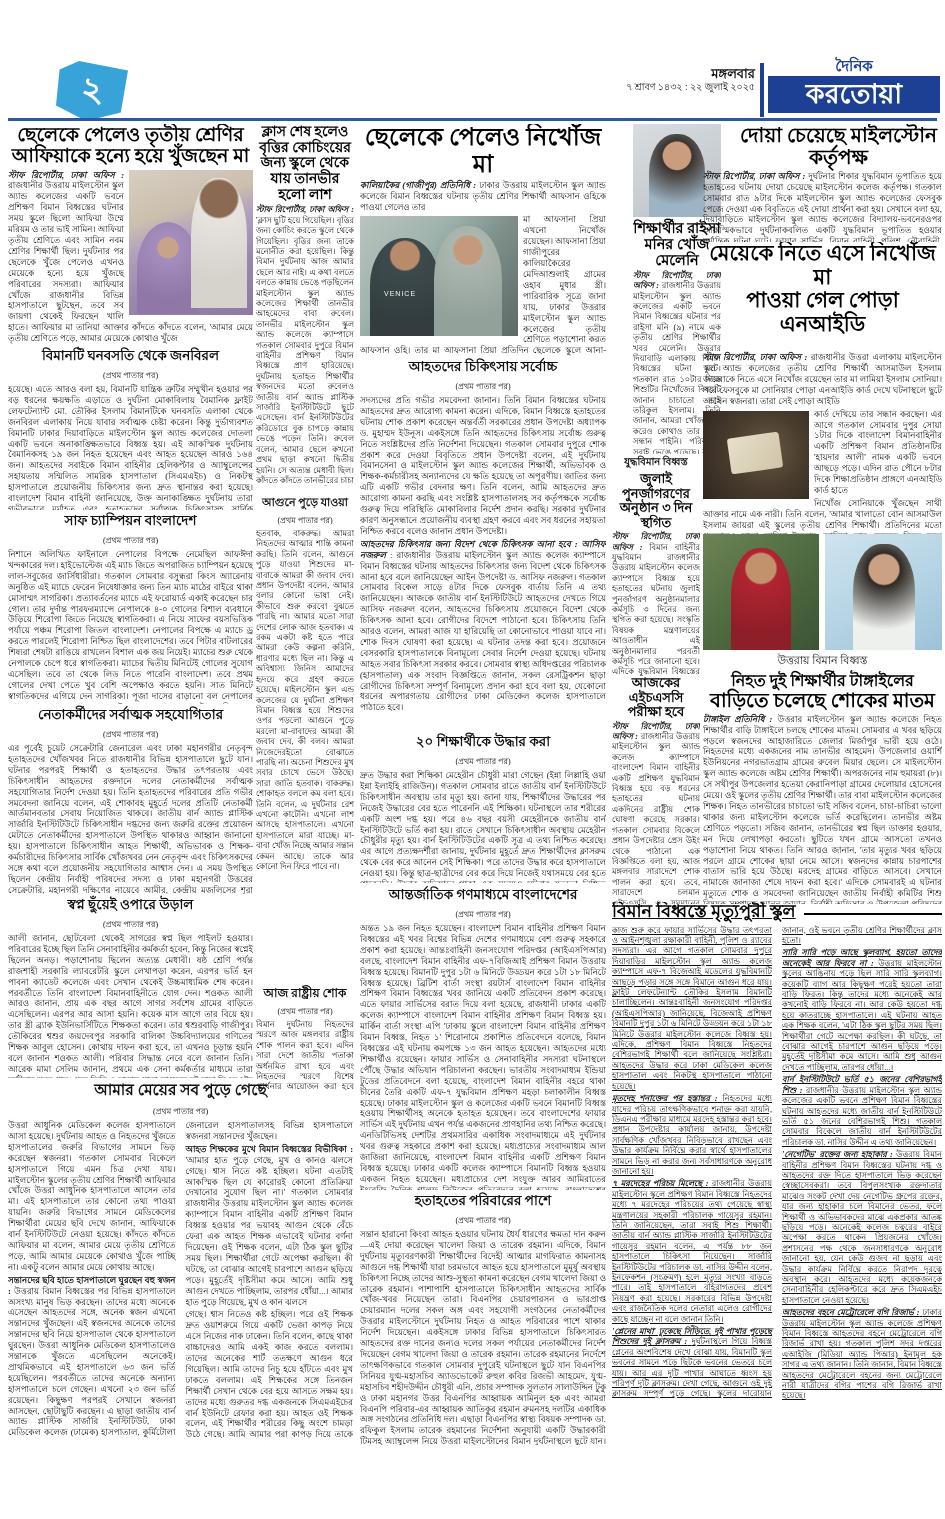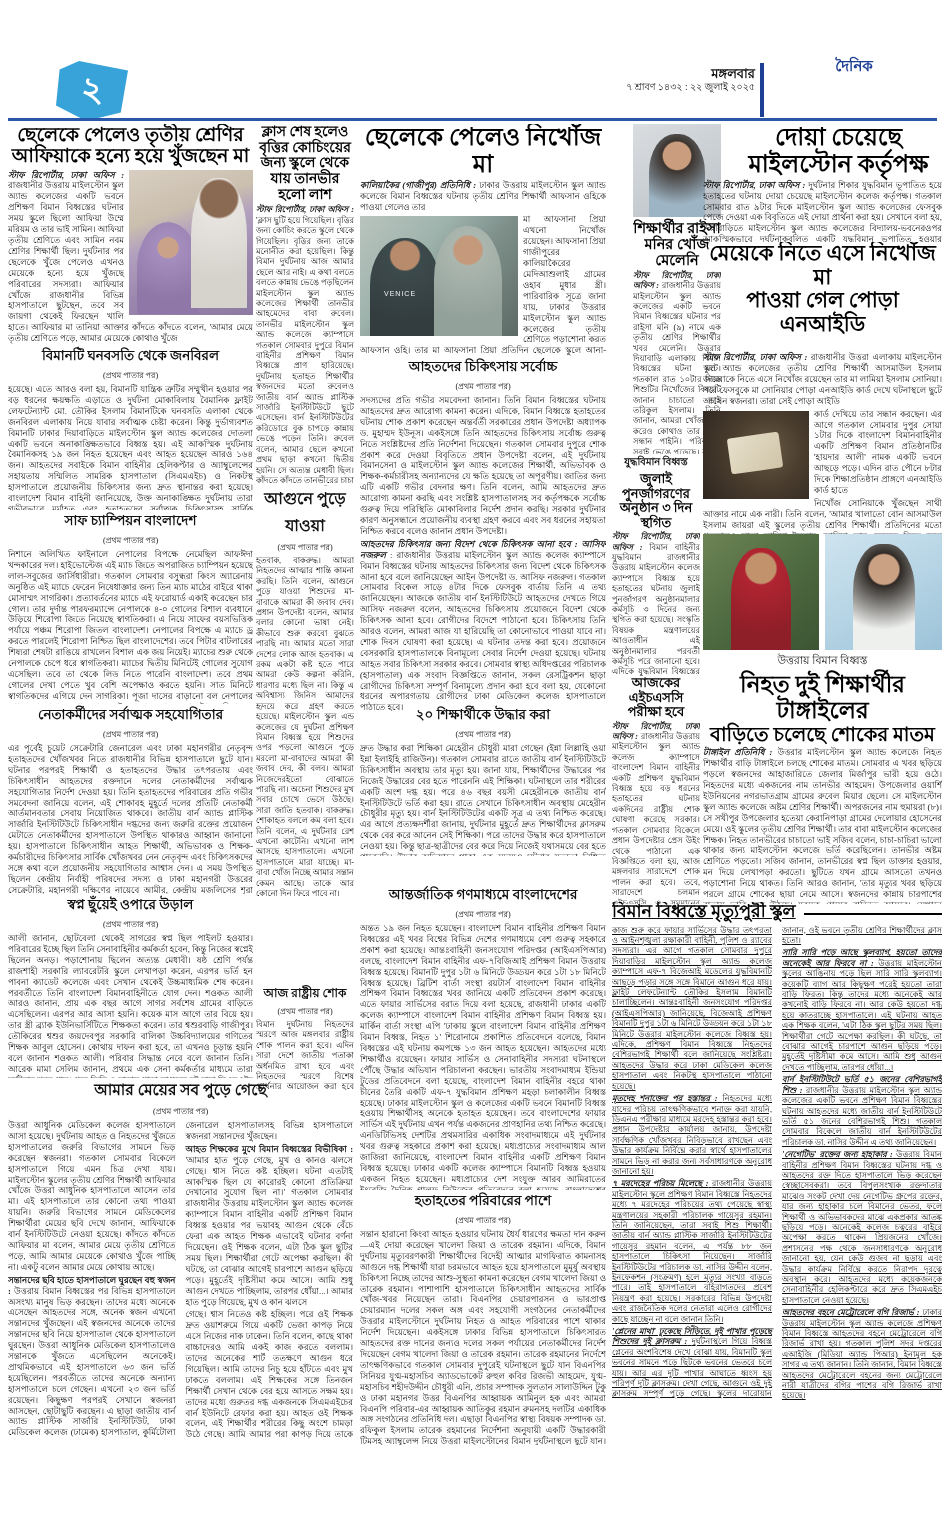--- a/index.html
+++ b/index.html
@@ -39,20 +39,21 @@
   <div id="badge">
       <span>২</span>
     </div>
   <div id="dateblock">
     <div style="font-weight:bold;font-size:13px;">মঙ্গলবার</div>
     <div style="font-size:9.5px;">৭ শ্রাবণ ১৪৩২ : ২২ জুলাই ২০২৫</div>
   </div>
   <div id="mastdiv"></div>
   <div id="masthead">
     <div class="top">দৈনিক</div>
+    <div class="box">করতোয়া</div>
   </div>
   <div id="toprule"></div>
 
   <div class="sec" style="left:8px;top:124px;width:245px;height:221px;">
     <h2 class="hl" style="font-size:19px;">ছেলেকে পেলেও তৃতীয় শ্রেণির আফিয়াকে হন্যে হয়ে খুঁজছেন মা</h2>
     <div style="margin-top:3px;">
       <div class="ph" style="float:right;width:124px;height:145px;margin:0 0 2px 5px;background:
         linear-gradient(160deg,#d8cfc2 0%,#cbbfae 30%,#b2a0bf 45%,#9a86ad 70%,#8d7aa2 100%);">
         <div style="position:absolute;left:8px;top:52px;width:62px;height:92px;border-radius:50% 50% 0 0;background:radial-gradient(circle at 50% 28%,#caa289 14%,#a58ebd 15%,#8f77a8 70%);"></div>
         <div style="position:absolute;right:6px;top:8px;width:56px;height:130px;border-radius:45% 45% 0 0;background:radial-gradient(circle at 50% 16%,#8a6a52 16%,#e7e3df 18%,#d6d2cc 70%);"></div>
@@ -96,21 +97,21 @@
       <p class="body">গেছে। শ্বাস নিতেও কষ্ট হচ্ছিল। পরে ওই শিক্ষক দ্রুত ওয়াশরুমে গিয়ে একটি ভেজা কাপড় নিয়ে এসে নিজের নাক ঢাকেন। তিনি বলেন, কাছে থাকা বাচ্চাদেরও আমি একই কাজ করতে বললাম। তাদের অনেকের শার্ট ততক্ষণে আগুন ধরে গিয়েছিল। আমি তাদের নিচু হয়ে হাঁটতে এবং মুখ ঢাকতে বললাম। এই শিক্ষকের সঙ্গে তিনজন শিক্ষার্থী সেখান থেকে বের হয়ে আসতে সক্ষম হয়। তাদের মধ্যে গুরুতর দগ্ধ একজনকে সিএমএইচের বার্ন ইউনিটে রেফার করা হয়। আহত ওই শিক্ষক বলেন, এই শিক্ষার্থীর শরীরের কিছু অংশে চামড়া উঠে গেছে। আমি আমার পরা কাপড় দিয়ে তাকে মুড়িয়ে হাসপাতালে নিয়ে গেলাম। আমি নিজেও যন্ত্রণায় কাতর।</p>
     </div>
   </div>
 
   <div class="sec" style="left:256px;top:124px;width:98px;height:362px;">
     <h2 class="hl" style="font-size:14px;">ক্লাস শেষ হলেও বৃত্তির কোচিংয়ের জন্য স্কুলে থেকে যায় তানভীর হলো লাশ</h2>
     <p class="body sm" style="margin-top:3px;"><span class="byline">স্টাফ রিপোর্টার, ঢাকা অফিস :</span> <span>'ক্লাস ছুটি হয়ে গিয়েছিল। বৃত্তির জন্য কোচিং করতে স্কুলে থেকে গিয়েছিল। বৃত্তির জন্য তাকে মনোনীত করা হয়েছিল। কিন্তু বিমান দুর্ঘটনায় আজ আমার ছেলে আর নাই। এ কথা বলতে বলতে কান্নায় ভেঙে পড়ছিলেন মাইলস্টোন স্কুল অ্যান্ড কলেজের শিক্ষার্থী তানভীর আহমেদের বাবা রুবেল। তানভীর মাইলস্টোন স্কুল অ্যান্ড কলেজে ক্যাম্পাসে গতকাল সোমবার দুপুরে বিমান বাহিনীর প্রশিক্ষণ বিমান বিধ্বস্তে প্রাণ হারিয়েছে। দুর্ঘটনায় হতাহত শিক্ষার্থীর স্বজনদের মতো রুবেলও জাতীয় বার্ন অ্যান্ড প্লাস্টিক সার্জারি ইনস্টিটিউটে ছুটে এসেছেন। বার্ন ইনস্টিটিউটের করিডোরে বুক চাপড়ে কান্নায় ভেঙে পড়েন তিনি। রুবেল বলেন, আমার ছেলে কখনো প্রথম ছাড়া কখনো দ্বিতীয় হয়নি। সে অত্যন্ত মেধাবী ছিল। কাঁদতে কাঁদতে তানভীরের চাচা শাহ আলম বলেন, বৃত্তির জন্য কোচিং করছিল। তারপরই এই ঘটনা ঘটল। সে ক্লাসের ক্যাপ্টেন ছিল। তিনি বলেন, আমরা প্রথমে খবর পাইনি। উত্তরা হাসপাতালে খুঁজেছি। পরে শুনলাম এখানে।</span></p>
   </div>
 
   <div class="sec" style="left:256px;top:486px;width:98px;height:498px;">
-    <h3 class="subhl" style="font-size:16px;">আগুনে পুড়ে যাওয়া</h3>
+    <h3 class="subhl" style="font-size:11px;margin-top:8px;">আগুনে পুড়ে যাওয়া</h3>
     <div class="cont">(প্রথম পাতার পর)</div>
     <p class="body sm">হতবাক, বাকরুদ্ধ। আমরা নিহতদের আত্মার শান্তি কামনা করছি। তিনি বলেন, আগুনে পুড়ে যাওয়া শিশুদের মা-বাবাকে আমরা কী জবাব দেব। প্রধান উপদেষ্টা বলেন, আমার বলার কোনো ভাষা নেই। কীভাবে শুরু করবো বুঝতে পারছি না। আমার মতো সারা দেশের লোক আজ হতবাক। এ রকম একটা কষ্ট হতে পারে আমরা কেউ কল্পনা করিনি, ধারণার মধ্যে ছিল না। কিন্তু এ অবিশ্বাস্য জিনিস আমাদের হৃদয়ে করে গ্রহণ করতে হয়েছে। মাইলস্টোন স্কুল এন্ড কলেজের যে দুর্ঘটনা প্রশিক্ষণ বিমান বিধ্বস্ত হয়ে শিশুদের ওপর পড়লো আগুনে পুড়ে মরলো মা-বাবাদের আমরা কী জবাব দেব, কী বলব। আমরা নিজেদেরইতো বোঝাতে পারছি না। অচেনা শিশুদের মুখ সবার চোখে ভেসে উঠছে। সারা জাতি হতবাক। বাকরুদ্ধ। শোকাহত বললে কম বলা হবে। তিনি বলেন, এ দুর্ঘটনার রেশ এখনো কাটেনি। এখনো লাশ আসছে হাসপাতালে। এখনো হাসপাতালে মারা যাচ্ছে। মা-বাবা খোঁজ নিচ্ছে আমার সন্তান কেমন আছে। তাকে আর কোনো দিন ফিরে পাবে না।</p>
   </div>
 
   <div class="sec" style="left:256px;top:984px;width:98px;height:108px;">
     <h3 class="subhl" style="font-size:12px;">আজ রাষ্ট্রীয় শোক</h3>
     <div class="cont">(প্রথম পাতার পর)</div>
     <p class="body sm">বিমান দুর্ঘটনায় নিহতদের স্মরণে আজ মঙ্গলবার রাষ্ট্রীয় শোক পালন করা হবে। এদিন সারা দেশে জাতীয় পতাকা অর্ধনমিত রাখা হবে এবং নিহতদের স্মরণে বিশেষ প্রার্থনার আয়োজন করা হবে বলেও জানানো হয়।</p>
   </div>
 
@@ -127,21 +128,21 @@
 
   </div>
 
   <div class="sec" style="left:360px;top:356px;width:246px;height:376px;">
     <h3 class="subhl">আহতদের চিকিৎসায় সর্বোচ্চ</h3>
     <div class="cont">(প্রথম পাতার পর)</div>
     <p class="body">সদস্যদের প্রতি গভীর সমবেদনা জানান। তিনি বিমান বিধ্বস্তের ঘটনায় আহতদের দ্রুত আরোগ্য কামনা করেন। এদিকে, বিমান বিধ্বস্তে হতাহতের ঘটনায় শোক প্রকাশ করেছেন অন্তর্বর্তী সরকারের প্রধান উপদেষ্টা অধ্যাপক ড. মুহাম্মদ ইউনূস। একইসঙ্গে তিনি আহতদের চিকিৎসায় সর্বোচ্চ গুরুত্ব নিতে সংশ্লিষ্টদের প্রতি নির্দেশনা দিয়েছেন। গতকাল সোমবার দুপুরে শোক প্রকাশ করে দেওয়া বিবৃতিতে প্রধান উপদেষ্টা বলেন, এই দুর্ঘটনায় বিমানসেনা ও মাইলস্টোন স্কুল অ্যান্ড কলেজের শিক্ষার্থী, অভিভাবক ও শিক্ষক-কর্মচারীসহ অন্যান্যদের যে ক্ষতি হয়েছে তা অপূরণীয়। জাতির জন্য এটি একটি গভীর বেদনার ক্ষণ। তিনি বলেন, আমি আহতদের দ্রুত আরোগ্য কামনা করছি এবং সংশ্লিষ্ট হাসপাতালসহ সব কর্তৃপক্ষকে সর্বোচ্চ গুরুত্ব দিয়ে পরিস্থিতি মোকাবিলার নির্দেশ প্রদান করছি। সরকার দুর্ঘটনার কারণ অনুসন্ধানে প্রয়োজনীয় ব্যবস্থা গ্রহণ করবে এবং সব ধরনের সহায়তা নিশ্চিত করবে বলেও জানান প্রধান উপদেষ্টা।</p>
     <p class="body"><b class="lead">আহতদের চিকিৎসার জন্য বিদেশ থেকে চিকিৎসক আনা হবে : আসিফ নজরুল</b> <span>: রাজধানীর উত্তরায় মাইলস্টোন স্কুল অ্যান্ড কলেজ ক্যাম্পাসে বিমান বিধ্বস্তের ঘটনায় আহতদের চিকিৎসার জন্য বিদেশ থেকে চিকিৎসক আনা হবে বলে জানিয়েছেন আইন উপদেষ্টা ড. আসিফ নজরুল। গতকাল সোমবার বিকেল সাড়ে ৪টার দিকে ফেসবুক বার্তায় তিনি এ তথ্য জানিয়েছেন। আজকে জাতীয় বার্ন ইনস্টিটিউটে আহতদের দেখতে গিয়ে আসিফ নজরুল বলেন, আহতদের চিকিৎসায় প্রয়োজনে বিদেশ থেকে চিকিৎসক আনা হবে। রোগীদের বিদেশে পাঠানো হবে। চিকিৎসায় তিনি আরও বলেন, আমরা আজ যা হারিয়েছি তা কোনোভাবে পাওয়া যাবে না। শোক দিবস ঘোষণা করা হয়েছে। এ ঘটনার তদন্ত করা হবে। প্রয়োজনে বেসরকারি হাসপাতালকে বিনামূল্যে সেবার নির্দেশ দেওয়া হয়েছে। ঘটনায় আহত সবার চিকিৎসা সরকার করবে। সোমবার স্বাস্থ্য অধিদপ্তরের পরিচালক (হাসপাতাল) এক সংবাদ বিজ্ঞপ্তিতে জানান, সকল রেসট্রিকশন ছাড়া রোগীদের চিকিৎসা সম্পূর্ণ বিনামূল্যে প্রদান করা হবে বলা হয়, যেকোনো ধরনের অপারগতায় রোগীদের ঢাকা মেডিকেল কলেজ হাসপাতালে পাঠাতে হবে।</span></p>
   </div>
 
-  <div class="sec" style="left:360px;top:704px;width:246px;height:152px;">
+  <div class="sec" style="left:360px;top:731px;width:246px;height:152px;">
     <h3 class="subhl">২০ শিক্ষার্থীকে উদ্ধার করা</h3>
     <div class="cont">(প্রথম পাতার পর)</div>
     <p class="body">দ্রুত উদ্ধার করা শিক্ষিকা মেহেরীন চৌধুরী মারা গেছেন (ইন্না লিল্লাহি ওয়া ইন্না ইলাইহি রাজিউন)। গতকাল সোমবার রাতে জাতীয় বার্ন ইনস্টিটিউটে চিকিৎসাধীন অবস্থায় তার মৃত্যু হয়। জানা যায়, শিক্ষার্থীদের উদ্ধারের পর নিজেই উদ্ধারের বের হতে পারেননি এই শিক্ষিকা। ঘটনাস্থলে তার শরীরের একটি অংশ দগ্ধ হয়। পরে ৪৬ বছর বয়সী মেহেরীনকে জাতীয় বার্ন ইনস্টিটিউটে ভর্তি করা হয়। রাতে সেখানে চিকিৎসাধীন অবস্থায় মেহেরীন চৌধুরীর মৃত্যু হয়। বার্ন ইনস্টিটিউটের একটি সূত্র এ তথ্য নিশ্চিত করেছে। এর আগে প্রত্যক্ষদর্শীরা জানায়, দুর্ঘটনার মুহূর্তে দ্রুত শিক্ষার্থীদের ক্লাসরুম থেকে বের করে আনেন সেই শিক্ষিকা। পরে তাদের উদ্ধার করে হাসপাতালে নেওয়া হয়। কিন্তু ছাত্র-ছাত্রীদের বের করে দিয়ে নিজেই যথাসময়ে বের হতে পারেননি। উদ্ধার অভিযানে থাকা এক সদস্যও ঘটনার সত্যতা নিশ্চিত করেছেন। উদ্ধার হওয়া মাইলস্টোনের এক ছাত্রীর বাবা সুমন বলেন, 'ম্যাডাম অনেক ভালো। সেনাবাহিনী আমাদের বলেছে, শিক্ষিকার জন্য অন্তত ২০ জন শিক্ষার্থী বেঁচে গেছে।' প্রসঙ্গত, মাইলস্টোন স্কুল অ্যান্ড কলেজে একটি প্রশিক্ষণ বিমান বিধ্বস্তের ঘটনায় পাইলটসহ ২০ জন নিহত হয়েছে। এতে দগ্ধ হয়েছে আরো ১৭১ জন।</p>
   </div>
 
   <div class="sec" style="left:360px;top:884px;width:246px;height:306px;">
     <h3 class="subhl">আন্তর্জাতিক গণমাধ্যমে বাংলাদেশের</h3>
     <div class="cont">(প্রথম পাতার পর)</div>
     <p class="body">অন্তত ১৯ জন নিহত হয়েছেন। বাংলাদেশ বিমান বাহিনীর প্রশিক্ষণ বিমান বিধ্বস্তের এই খবর বিশ্বের বিভিন্ন দেশের গণমাধ্যমে বেশ গুরুত্ব সহকারে প্রকাশ করা হয়েছে। আন্তঃবাহিনী জনসংযোগ পরিদপ্তর (আইএসপিআর) বলছে, বাংলাদেশ বিমান বাহিনীর এফ-৭বিজিআই প্রশিক্ষণ বিমান উত্তরায় বিধ্বস্ত হয়েছে। বিমানটি দুপুর ১টা ৬ মিনিটে উড্ডয়ন করে ১টা ১৮ মিনিটে বিধ্বস্ত হয়েছে। ব্রিটিশ বার্তা সংস্থা রয়টার্স বাংলাদেশ বিমান বাহিনীর প্রশিক্ষণ বিমান বিধ্বস্তের খবর জানিয়ে একটি প্রতিবেদন প্রকাশ করেছে। এতে ফায়ার সার্ভিসের বরাত দিয়ে বলা হয়েছে, রাজধানী ঢাকার একটি কলেজ ক্যাম্পাসে বাংলাদেশ বিমান বাহিনীর প্রশিক্ষণ বিমান বিধ্বস্ত হয়। মার্কিন বার্তা সংস্থা এপি 'ঢাকায় স্কুলে বাংলাদেশ বিমান বাহিনীর প্রশিক্ষণ বিমান বিধ্বস্ত, নিহত ১' শিরোনামে প্রকাশিত প্রতিবেদনে বলেছে, বিমান বিধ্বস্তের এই ঘটনায় কমপক্ষে ১৩ জন আহত হয়েছেন। আহতদের মধ্যে শিক্ষার্থীও রয়েছেন। ফায়ার সার্ভিস ও সেনাবাহিনীর সদস্যরা ঘটনাস্থলে পৌঁছে উদ্ধার অভিযান পরিচালনা করছেন। ভারতীয় সংবাদমাধ্যম ইন্ডিয়া টুডের প্রতিবেদনে বলা হয়েছে, বাংলাদেশ বিমান বাহিনীর বহরে থাকা চীনের তৈরি একটি এফ-৭ যুদ্ধবিমান প্রশিক্ষণ মহড়া চলাকালীন বিধ্বস্ত হয়েছে। ঢাকার মাইলস্টোন স্কুল ও কলেজের একটি ভবনে বিমানটি বিধ্বস্ত হওয়ায় শিক্ষার্থীসহ অনেকে হতাহত হয়েছেন। তবে বাংলাদেশের ফায়ার সার্ভিস এই দুর্ঘটনায় এখন পর্যন্ত একজনের প্রাণহানির তথ্য নিশ্চিত করেছে। এনডিটিভিসহ দেশটির প্রথমসারির একাধিক সংবাদমাধ্যমে এই দুর্ঘটনার খবর গুরুত্ব সহকারে প্রকাশ করা হয়েছে। মধ্যপ্রাচ্যের সংবাদমাধ্যম আল জাজিরা জানিয়েছে, বাংলাদেশ বিমান বাহিনীর একটি প্রশিক্ষণ বিমান বিধ্বস্ত হয়েছে। ঢাকার একটি কলেজ ক্যাম্পাসে বিমানটি বিধ্বস্ত হওয়ায় একজন নিহত হয়েছেন। মধ্যপ্রাচ্যের দেশ সংযুক্ত আরব আমিরাতের ইংরেজি দৈনিক গালফ নিউজের প্রতিবেদনে বলা হয়েছে, বাংলাদেশের রাজধানী ঢাকার উত্তরায় একটি প্রশিক্ষণ বিমান বিধ্বস্ত হয়েছে। এতে কমপক্ষে একজন নিহত ও আরও কয়েকজন আহত হয়েছেন। এছাড়াও মার্কিন সংবাদমাধ্যম নিউজ উইক, ব্রিটিশ সংবাদমাধ্যম সানডে এক্সপ্রেস, ভারতীয় সংবাদমাধ্যম টাইমস অব ইন্ডিয়াসহ বিশ্বের বিভিন্ন দেশের গণমাধ্যমে বাংলাদেশের এই বিমান বিধ্বস্তের খবর গুরুত্ব সহকারে প্রকাশ করেছে।</p>
 
@@ -167,21 +168,21 @@
     <h2 class="hl" style="font-size:13px;">স্থগিত</h2>
     <p class="body sm" style="margin-top:2px;"><span class="byline">স্টাফ রিপোর্টার, ঢাকা অফিস :</span> <span>বিমান বাহিনীর যুদ্ধবিমান রাজধানীর উত্তরায় মাইলস্টোন কলেজ ক্যাম্পাসে বিধ্বস্ত হয়ে হতাহতের ঘটনায় জুলাই পুনর্জাগরণ অনুষ্ঠানমালার কর্মসূচি ৩ দিনের জন্য স্থগিত করা হয়েছে। সংস্কৃতি বিষয়ক মন্ত্রণালয়ের আওতাধীন এই অনুষ্ঠানমালার পরবর্তী কর্মসূচি পরে জানানো হবে। এদিকে যুদ্ধবিমান বিধ্বস্তের ঘটনায় মঙ্গলবার রাষ্ট্রীয় শোক পালনের ঘোষণাও দিয়েছে অন্তর্বর্তী সরকার।</span></p>
   </div>
 
   <div class="sec" style="left:612px;top:676px;width:88px;height:228px;">
     <h2 class="hl" style="font-size:13px;">আজকের এইচএসসি পরীক্ষা হবে</h2>
     <p class="body sm" style="margin-top:2px;"><span class="byline">স্টাফ রিপোর্টার, ঢাকা অফিস :</span> <span>রাজধানীর উত্তরায় মাইলস্টোন স্কুল অ্যান্ড কলেজ ক্যাম্পাসে বাংলাদেশ বিমান বাহিনীর একটি প্রশিক্ষণ যুদ্ধবিমান বিধ্বস্ত হয়ে বড় ধরনের হতাহতের ঘটনায় একদিনের রাষ্ট্রীয় শোক ঘোষণা করেছে সরকার। গতকাল সোমবার বিকেলে প্রধান উপদেষ্টার প্রেস উইং থেকে পাঠানো এক বিজ্ঞপ্তিতে বলা হয়, আজ মঙ্গলবার সারাদেশে শোক পালন করা হবে। তবে, সারাদেশে চলমান এইচএসসি ও সমমানের পরীক্ষা স্থগিত হচ্ছে না। ঢাকা শিক্ষা বোর্ড জানিয়েছে, পূর্বনির্ধারিত সময়সূচি অনুযায়ী মঙ্গলবারের এইচএসসি পরীক্ষা যথারীতি অনুষ্ঠিত হবে। গতকাল সোমবার রাতে মাধ্যমিক ও উচ্চ মাধ্যমিক শিক্ষা বোর্ড, ঢাকার পরীক্ষা নিয়ন্ত্রক অধ্যাপক এস এম কামাল উদ্দিন হায়দার বলেন, এখন পর্যন্ত পরীক্ষা স্থগিত হওয়ার কোনো সিদ্ধান্ত নেওয়া হয়নি। যথাসময়ে পূর্বের রুটিন অনুযায়ী পরীক্ষা অনুষ্ঠিত হবে।</span></p>
   </div>
 
   <div class="sec" style="left:703px;top:124px;width:239px;height:118px;">
-    <h2 class="hl" style="font-size:24px;margin-left:32px;">দোয়া চেয়েছে মাইলস্টোন কর্তৃপক্ষ</h2>
+    <h2 class="hl" style="font-size:20px;margin-left:32px;">দোয়া চেয়েছে মাইলস্টোন কর্তৃপক্ষ</h2>
     <p class="body" style="margin-top:2px;"><span class="byline">স্টাফ রিপোর্টার, ঢাকা অফিস :</span> <span>দুর্ঘটনার শিকার যুদ্ধবিমান ভূপাতিত হয়ে হতাহতের ঘটনায় দোয়া চেয়েছে মাইলস্টোন কলেজ কর্তৃপক্ষ। গতকাল সোমবার রাত ৯টার দিকে মাইলস্টোন স্কুল অ্যান্ড কলেজের ফেসবুক পেজে দেওয়া এক বিবৃতিতে এই দোয়া প্রার্থনা করা হয়। সেখানে বলা হয়, দিয়াবাড়িতে মাইলস্টোন স্কুল অ্যান্ড কলেজের বিদ্যালয়-ভবনেরওপর আকস্মিকভাবে দুর্ঘটনাকবলিত একটি যুদ্ধবিমান ভূপাতিত হওয়ার মর্মান্তিক ঘটনা ঘটে। ফায়ার সার্ভিস, বিমান বাহিনী, পুলিশ, নৌবাহিনী, আর্মড পুলিশ ব্যাটালিয়ন, র‍্যাপিড অ্যাকশন ব্যাটালিয়ন, কলেজের শিক্ষক, স্বেচ্ছাসেবক দল, রোভার স্কাউট, বিএনসিসি, অভিভাবক, বিভিন্ন শিক্ষাপ্রতিষ্ঠানের শিক্ষক ও শিক্ষার্থী এবং এলাকাবাসী আন্তরিকভাবে তাৎক্ষণিক উদ্ধারকাজে ঝাঁপিয়ে পড়ে। বিভিন্ন বাহিনীর চৌকস দলের আন্তরিক ও দক্ষ কর্মতৎপরতায় উদ্ধারকাজ চলমান।</span></p>
   </div>
 
   <div class="sec" style="left:703px;top:242px;width:239px;height:292px;">
     <h2 class="hl" style="font-size:21px;">মেয়েকে নিতে এসে নিখোঁজ মা</h2>
     <h2 class="hl" style="font-size:21px;">পাওয়া গেল পোড়া এনআইডি</h2>
     <p class="body" style="margin-top:16px;"><span class="byline">স্টাফ রিপোর্টার, ঢাকা অফিস :</span> <span>রাজধানীর উত্তরা এলাকায় মাইলস্টোন স্কুল অ্যান্ড কলেজের তৃতীয় শ্রেণির শিক্ষার্থী আসমাউল ইসলাম জায়রাকে নিতে এসে নিখোঁজ রয়েছেন তার মা লামিয়া ইসলাম সোনিয়া। পরে ফেসবুকে মা সোনিয়ার পোড়া এনআইডি কার্ড দেখে ঘটনাস্থলে ছুটে আসেন স্বজনরা। তারা সেই পোড়া আইডি</span></p>
     <div class="ph" style="float:left;width:106px;height:88px;margin:2px 5px 2px 0;background:
       radial-gradient(circle at 60% 45%,#6a5a44 0%,#4a3d2e 45%,#2e2620 100%);">
       <div style="position:absolute;left:26px;top:24px;width:52px;height:36px;transform:rotate(-8deg);background:linear-gradient(135deg,#e8e0cc,#cfc4a8);border-radius:3px;"></div>
@@ -194,21 +195,21 @@
     <div class="ph" style="width:116px;height:116px;background:linear-gradient(140deg,#6d8455 0%,#4f6b41 50%,#3c5433 100%);">
       <div style="position:absolute;left:28px;top:14px;width:60px;height:102px;border-radius:46% 46% 0 0;background:radial-gradient(circle at 50% 20%,#c2926c 17%,#b02531 19%,#8e1e28 75%);"></div>
     </div>
     <div class="ph" style="width:117px;height:116px;background:linear-gradient(150deg,#cfe4ef 0%,#b4d3e4 55%,#9cc2d8 100%);">
       <div style="position:absolute;left:28px;top:10px;width:62px;height:106px;border-radius:44% 44% 0 0;background:radial-gradient(circle at 50% 24%,#caa183 17%,#2f2a26 19%,#eef0ee 70%);"></div>
     </div>
   </div>
 
   <div class="sec" style="left:703px;top:652px;width:239px;height:252px;">
     <div class="kicker" style="font-size:11px;font-weight:normal;">উত্তরায় বিমান বিধ্বস্ত</div>
-    <h2 class="hl" style="font-size:23px;">নিহত দুই শিক্ষার্থীর টাঙ্গাইলের</h2>
+    <h2 class="hl" style="font-size:16px;">নিহত দুই শিক্ষার্থীর টাঙ্গাইলের</h2>
     <h2 class="hl" style="font-size:19.5px;">বাড়িতে চলেছে শোকের মাতম</h2>
     <p class="body" style="margin-top:2px;"><span class="byline">টাঙ্গাইল প্রতিনিধি :</span> <span>উত্তরার মাইলস্টোন স্কুল অ্যান্ড কলেজে নিহত শিক্ষার্থীর বাড়ি টাঙ্গাইলে চলছে শোকের মাতম। সোমবার এ খবর ছড়িয়ে পড়লে স্বজনদের আহাজারিতে জেলার মির্জাপুর ভারী হয়ে ওঠে। নিহতদের মধ্যে একজনের নাম তানভীর আহমেদ। উপজেলার ওয়ার্শি ইউনিয়নের নগরভাতগ্রাম গ্রামের রুবেল মিয়ার ছেলে। সে মাইলস্টোন স্কুল অ্যান্ড কলেজে অষ্টম শ্রেণির শিক্ষার্থী। অপরজনের নাম হুমায়রা (৮)। সে সখীপুর উপজেলার হতেয়া কেরানিপাড়া গ্রামের দেলোয়ার হোসেনের মেয়ে। ওই স্কুলের তৃতীয় শ্রেণির শিক্ষার্থী। তার বাবা মাইলস্টোন কলেজের শিক্ষক। নিহত তানভীরের চাচাতো ভাই সজিব বলেন, চাচা-চাচিরা ভালো থাকার জন্য মাইলস্টোন কলেজে ভর্তি করেছিলেন। তানভীর অষ্টম শ্রেণিতে পড়তো। সজিব জানান, তানভীরের স্বপ্ন ছিল ডাক্তার হওয়ার, মন দিয়ে লেখাপড়া করতো। ছুটিতে যখন গ্রামে আসতো তখনও পড়াশোনা নিয়ে থাকত। তিনি আরও জানান, 'তার মৃত্যুর খবর ছড়িয়ে পরলে গ্রামে শোকের ছায়া নেমে আসে। স্বজনদের কান্নায় চারপাশের বাতাস ভারি হয়ে উঠছে। মরদেহ গ্রামের বাড়িতে আসবে। সেখানে নামাজে জানাজা শেষে দাফন করা হবে।' এদিকে সোমবারই এ ঘটনার মৃত্যুতে শোক ও সমবেদনা জানিয়েছেন জাতীয় নির্বাহী কমিটির শিশু বিষয়ক সম্পাদক আনুন জামান, নির্বাহী অফিসার ও উপজেলা পরিষদের প্রশাসক এ বি এম আরিফুল ইসলাম প্রমুখ। অপর দিকে দুর্ঘটনায় নিহত হয়েছে জেলার সখীপুর উপজেলার হতেয়া কেরানিপাড়া গ্রামের দেলোয়ার হোসেনের শিশু কন্যা তৃতীয় শ্রেণির শিক্ষার্থী মেহেনাজ আক্তার হুমায়রা। তার মৃত্যুর খবর এলাকায় ছড়িয়ে পরলে শোকের ছায়া নেমে এসেছে।</span></p>
   </div>
 
   <div class="sec" style="left:612px;top:902px;width:330px;height:543px;text-decoration:underline;">
     <div style="display:flex;align-items:flex-start;">
       <h2 class="hl" style="font-size:17.5px;white-space:nowrap;">বিমান বিধ্বস্তে মৃত্যুপুরী স্কুল</h2>
       <div class="hrule"></div>
     </div>
     <div class="twocol" style="height:514px;margin-top:4px;">

